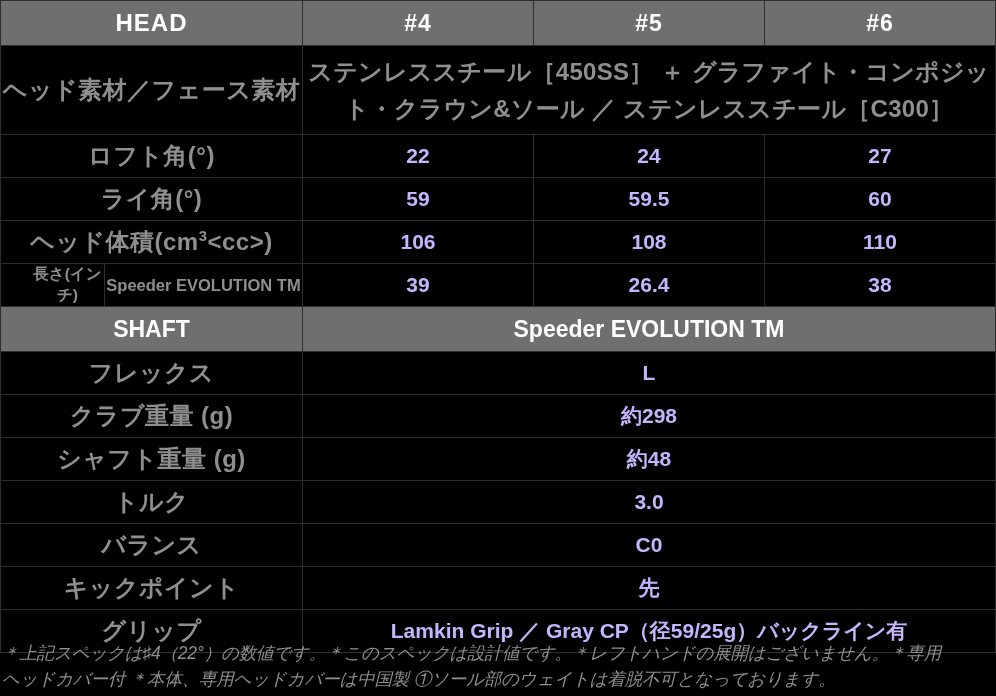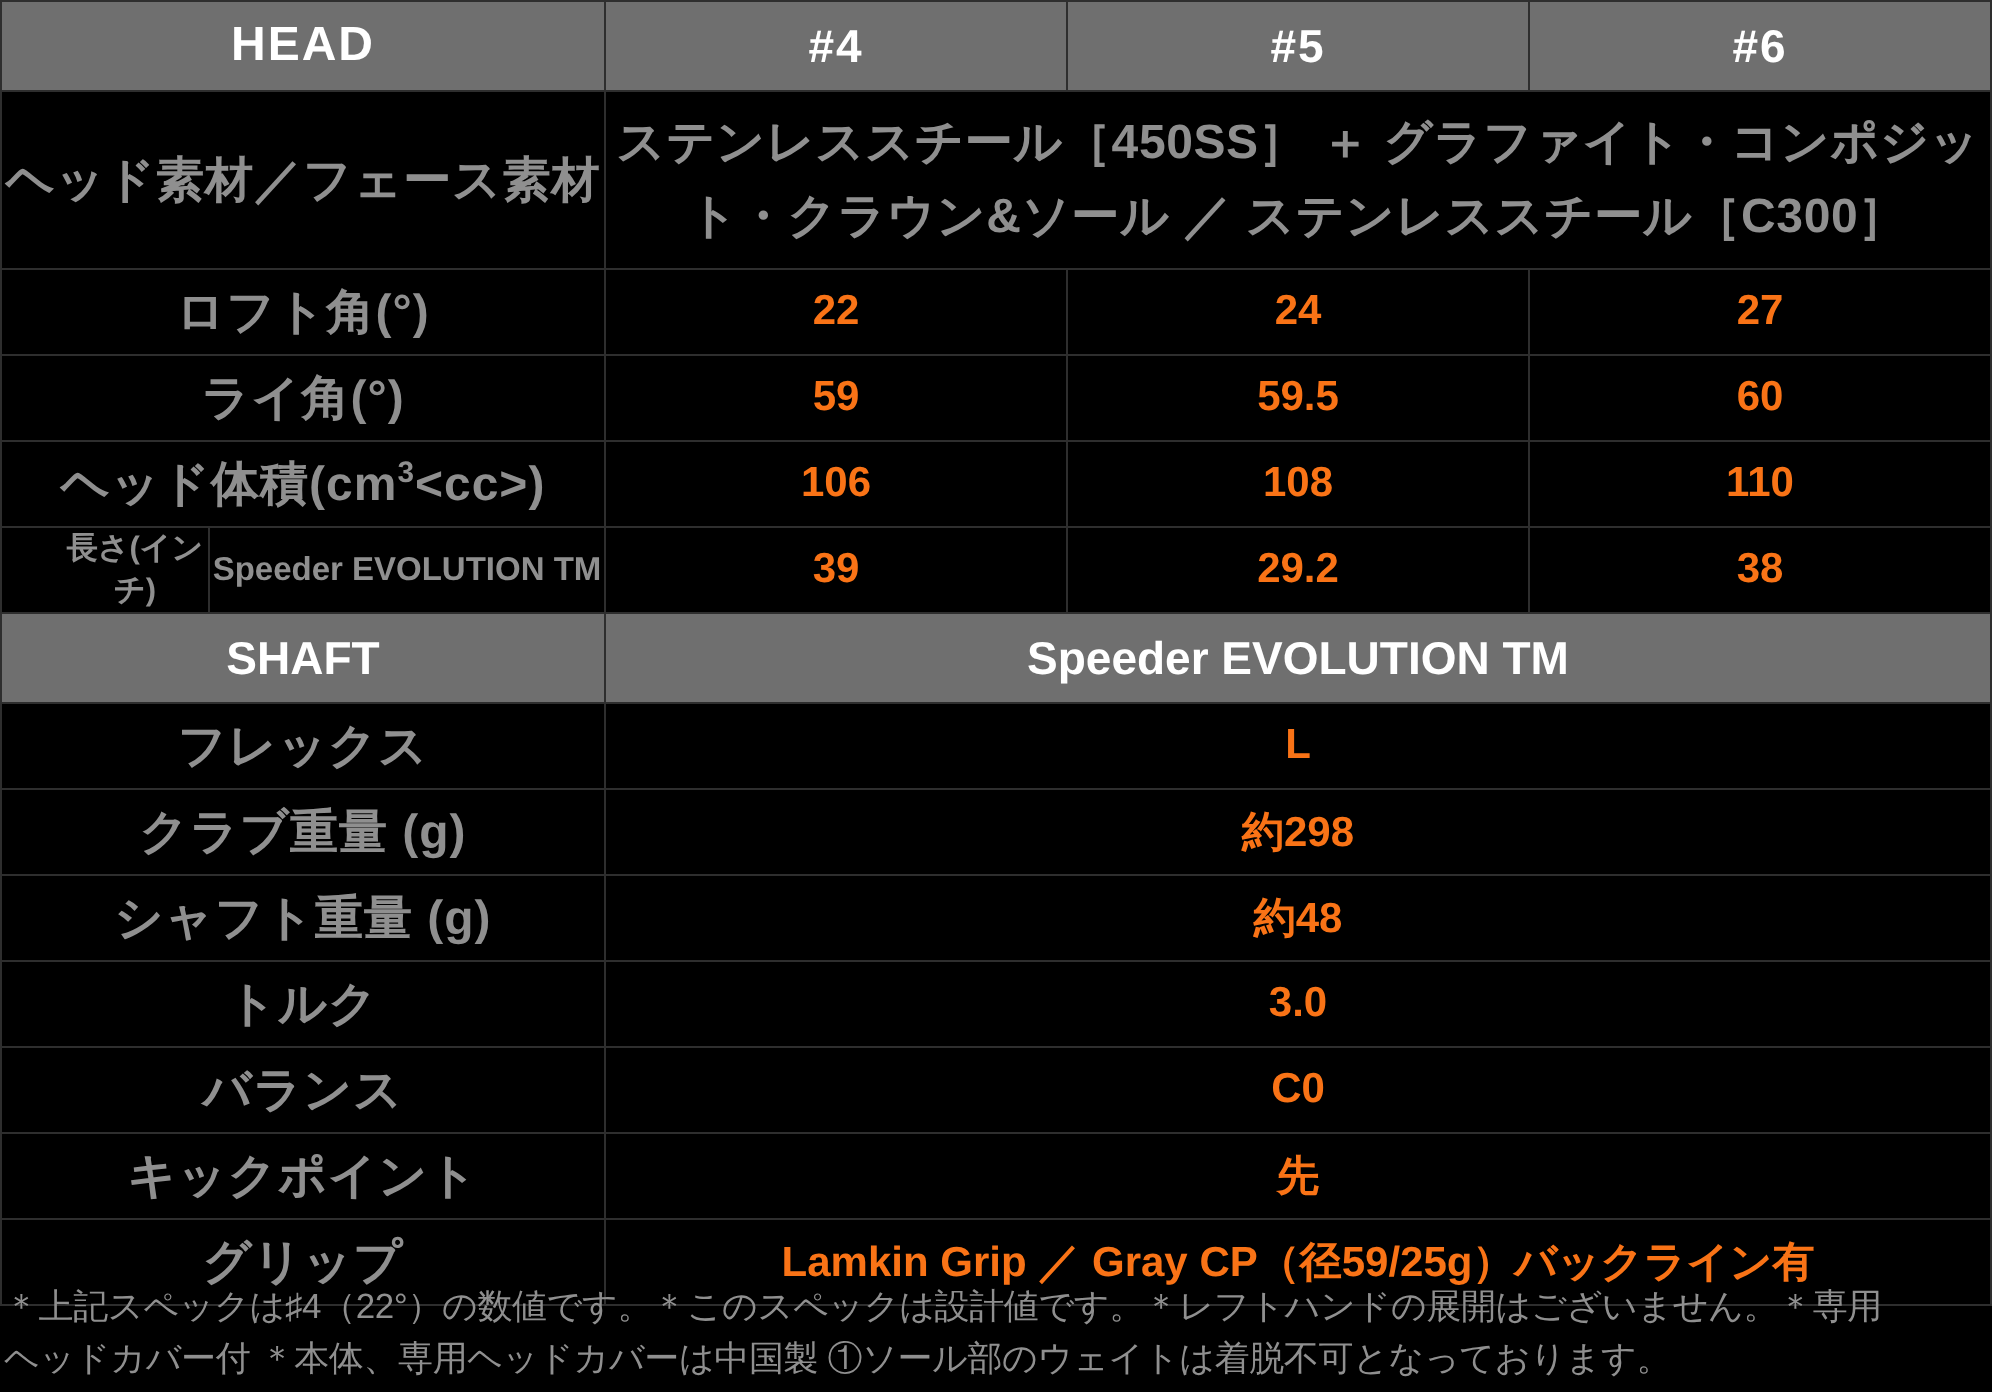--- a/index.html
+++ b/index.html
@@ -53,21 +53,21 @@
     height: 44px;
     font-size: 23px;
     border-color: #6f6f6f;
   }
   .label-cell {
     color: #8f8f8f;
     font-size: 24px;
     letter-spacing: 0.5px;
   }
   .val-cell {
-    color: #f97316;
+    color: #c4b5fd;
     font-size: 21px;
   }
   .material-cell {
     color: #8f8f8f;
     font-size: 24px;
     line-height: 1.55;
     padding: 10px 8px;
     letter-spacing: 0.3px;
   }
   tr.r-material td { height: 88px; }
@@ -112,21 +112,21 @@
     top: 640px;
     width: 996px;
     color: #8f8f8f;
     font-size: 17.5px;
     line-height: 1.5;
     text-align: left;
     padding: 0 2px;
     box-sizing: border-box;
     letter-spacing: -0.2px;
   }
-  .footnote .line { white-space: nowrap; }
+  .footnote .line { white-space: nowrap; font-style: italic; }
 </style>
 </head>
 <body>
 
 <div class="spec-wrap">
 
   <table class="spec">
     <colgroup>
       <col class="c-label">
       <col class="c-num">
@@ -168,21 +168,21 @@
       </tr>
 
       <tr class="r-len">
         <td class="len-label">
           <div class="len-split">
             <div class="len-a">長さ(インチ)</div>
             <div class="len-b">Speeder EVOLUTION TM</div>
           </div>
         </td>
         <td class="val-cell">39</td>
-        <td class="val-cell">29.2</td>
+        <td class="val-cell">26.4</td>
         <td class="val-cell">38</td>
       </tr>
 
       <tr class="shaft-row">
         <td>SHAFT</td>
         <td colspan="3">Speeder EVOLUTION TM</td>
       </tr>
 
       <tr class="r-normal">
         <td class="label-cell">フレックス</td>

